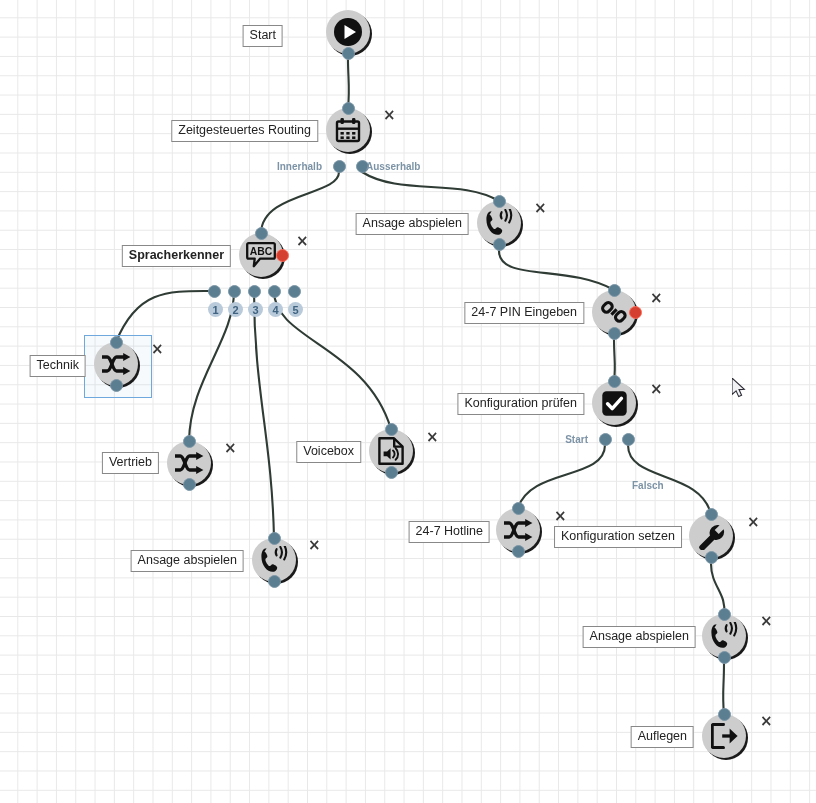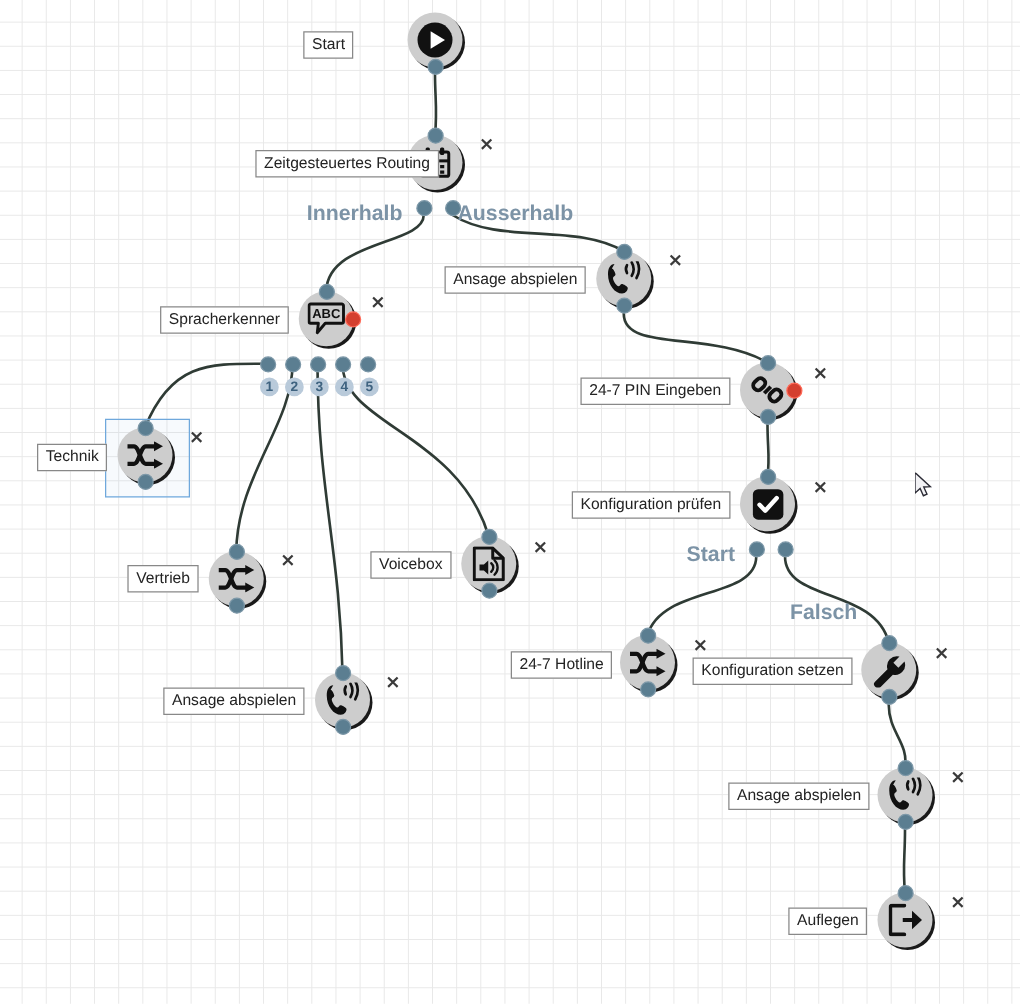--- a/index.html
+++ b/index.html
@@ -59,21 +59,21 @@
   
   .del{
     position:absolute;
     font-size:15px;line-height:15px;font-weight:bold;
     color:#3a3a3a;
     font-family:"DejaVu Sans",sans-serif;
     user-select:none;
   }
   
   .branchlabel{
-    position:absolute;font-size:17px;font-weight:bold;
+    position:absolute;font-size:10px;font-weight:bold;
     color:#7c93a6;white-space:nowrap;
   }
   .branchlabel.r{transform:translateX(-100%);}
   
   .outnum{
     position:absolute;width:15px;height:15px;border-radius:50%;
     background:#b9cada;color:#3f6380;
     font-size:11px;font-weight:bold;
     display:flex;align-items:center;justify-content:center;
     box-sizing:border-box;
@@ -284,23 +284,23 @@
             <path d="M12.4,1.4 h-9.6 a1.6,1.6 0 0 0 -1.6,1.6 v20 a1.6,1.6 0 0 0 1.6,1.6 h9.6" fill="none" stroke="#111" stroke-width="3.1" stroke-linecap="round" stroke-linejoin="round"></path>
             <path d="M11.2,13 h12.4" fill="none" stroke="#111" stroke-width="3.3" stroke-linecap="butt"></path>
             <polygon points="18.6,5.6 26.6,13 18.6,20.4" fill="#111"></polygon>
           </svg>
         </div>
         <div class="port top"></div>
       </div>
     </div>
   <div id="layer-chrome">
       <div class="plate r" style="left: 283px; top: 25px;">Start</div>
-      <div class="plate r" style="left: 318px; top: 120px; margin-left: 33px;">Zeitgesteuertes Routing</div>
+      <div class="plate r" style="left: 318px; top: 120px;">Zeitgesteuertes Routing</div>
       <div class="del" style="left: 383px; top: 108px;">×</div>
-      <div class="plate r" style="left: 231px; top: 245px;">Spracherkenner</div>
+      <div class="plate r" style="left: 231px; top: 245px; font-weight: bold;">Spracherkenner</div>
       <div class="del" style="left: 296px; top: 234px;">×</div>
       <div class="plate r" style="left: 86px; top: 355px;">Technik</div>
       <div class="del" style="left: 151px; top: 342px;">×</div>
       <div class="plate r" style="left: 159px; top: 452px;">Vertrieb</div>
       <div class="del" style="left: 224px; top: 441px;">×</div>
       <div class="plate r" style="left: 244px; top: 550px;">Ansage abspielen</div>
       <div class="del" style="left: 308px; top: 538px;">×</div>
       <div class="plate r" style="left: 361px; top: 441px;">Voicebox</div>
       <div class="del" style="left: 426px; top: 430px;">×</div>
       <div class="plate r" style="left: 469px; top: 213px;">Ansage abspielen</div>

